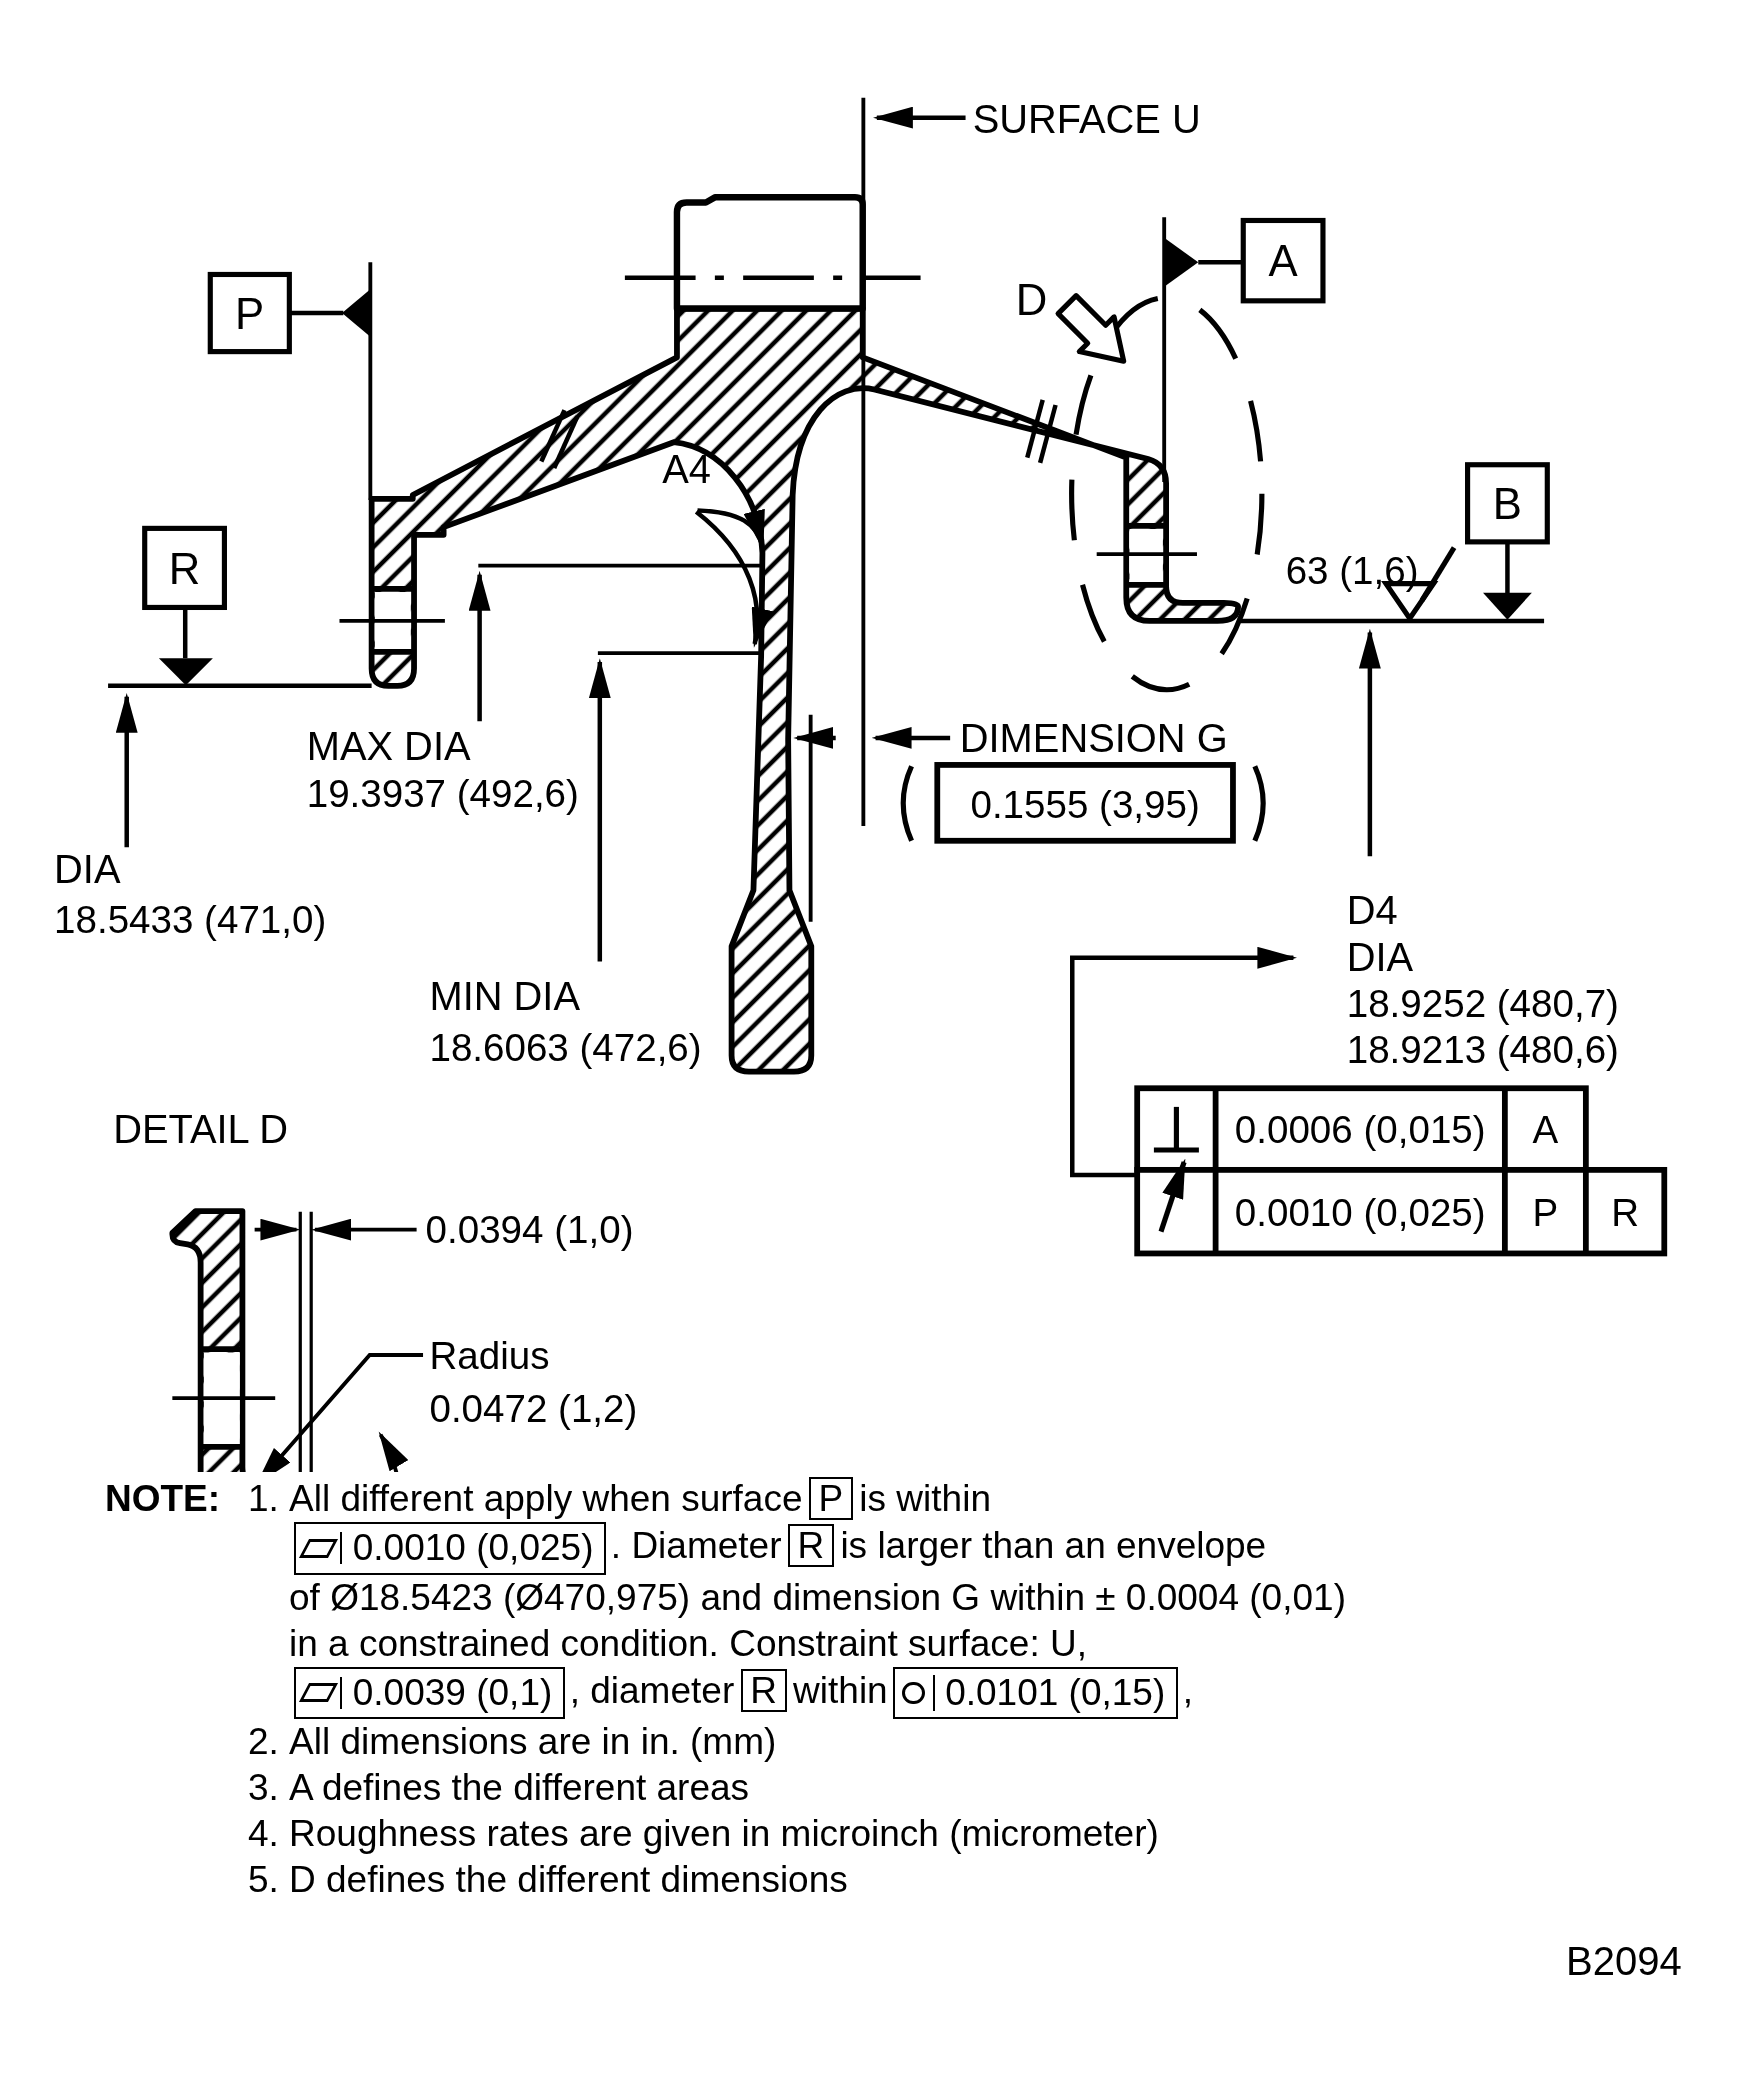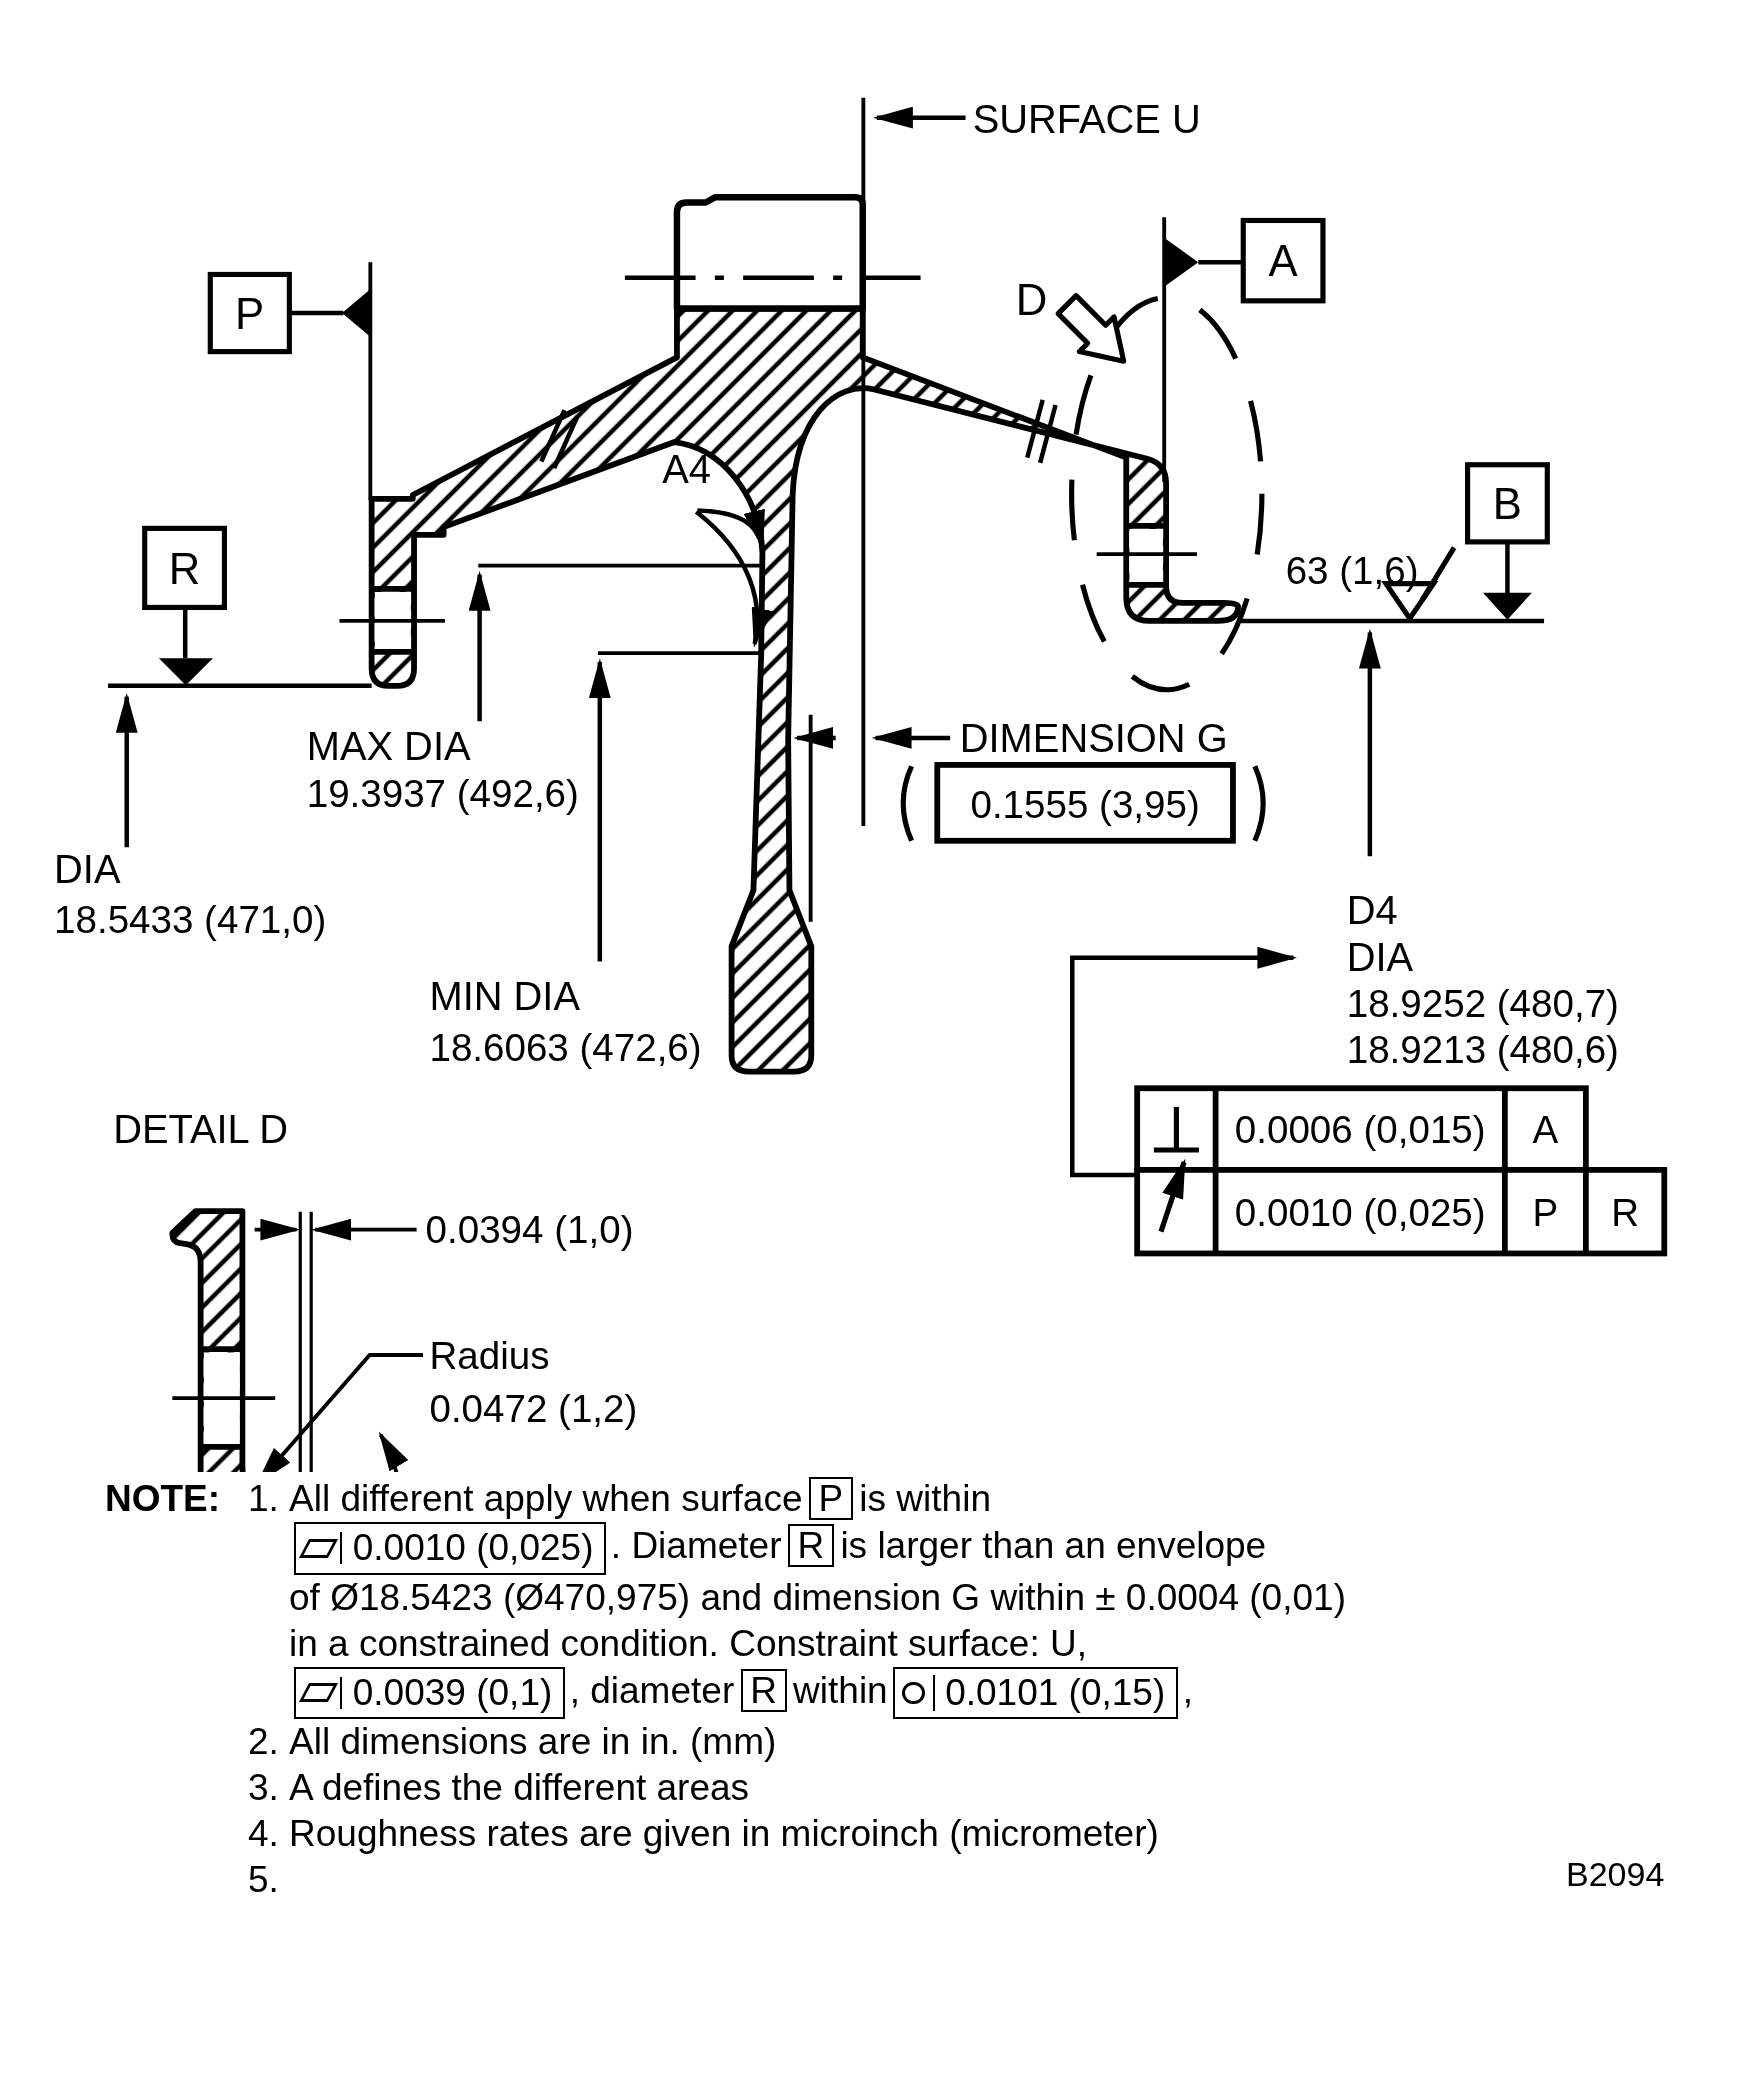--- a/index.html
+++ b/index.html
@@ -14,21 +14,21 @@
   .nrow{display:flex;align-items:baseline;white-space:nowrap;margin-left:33px;}
   .nlabel{display:inline-block;width:143px;font-weight:bold;}
   .nnum{display:inline-block;width:41px;}
   .ntext{display:inline-block;}
   .dbox{display:inline-block;border:2.6px solid #000;padding:0px 7.7px;margin:0 6.4px;line-height:39px;}
   .tolframe{display:inline-flex;border:2.6px solid #000;align-items:center;margin:0 5.1px;vertical-align:middle;}
   .tolframe .symcell{border-right:2.6px solid #000;padding:6.4px 7.7px;display:flex;align-items:center;}
   .tolframe .valcell{padding:1.3px 10.3px;}
   .sym-flat{display:inline-block;width:23px;height:13px;border:3.2px solid #000;transform:skewX(-28deg);}
   .sym-circ{display:inline-block;width:16.7px;height:16.7px;border:3.2px solid #000;border-radius:50%;}
-  #docnum{position:absolute;left:1566px;top:1855px;font-size:34px;}
+  #docnum{position:absolute;left:1566px;top:1939px;font-size:40px;}
 </style>
 </head>
 <body>
 
 <div id="page">
 
 <svg width="1755" height="1472" viewBox="0 0 2730 2290" style="position:absolute;left:0;top:0;">
   <defs>
     <pattern id="hatch" width="27" height="27" patternUnits="userSpaceOnUse" patternTransform="rotate(-45)">
       <path d="M0,13.5 H27" stroke="#000" stroke-width="7"></path>
@@ -268,19 +268,20 @@
     <span class="ntext">A defines the different areas</span>
   </div>
   <div class="nrow">
     <span class="nlabel"></span>
         <span class="nnum">4.</span>
     <span class="ntext">Roughness rates are given in microinch (micrometer)</span>
   </div>
   <div class="nrow">
     <span class="nlabel"></span>
         <span class="nnum">5.</span>
+    <span class="ntext">D defines the different dimensions</span>
   </div>
 </div>
 
 <div id="docnum">B2094</div>
 
 </div>
 
 
 </body></html>

